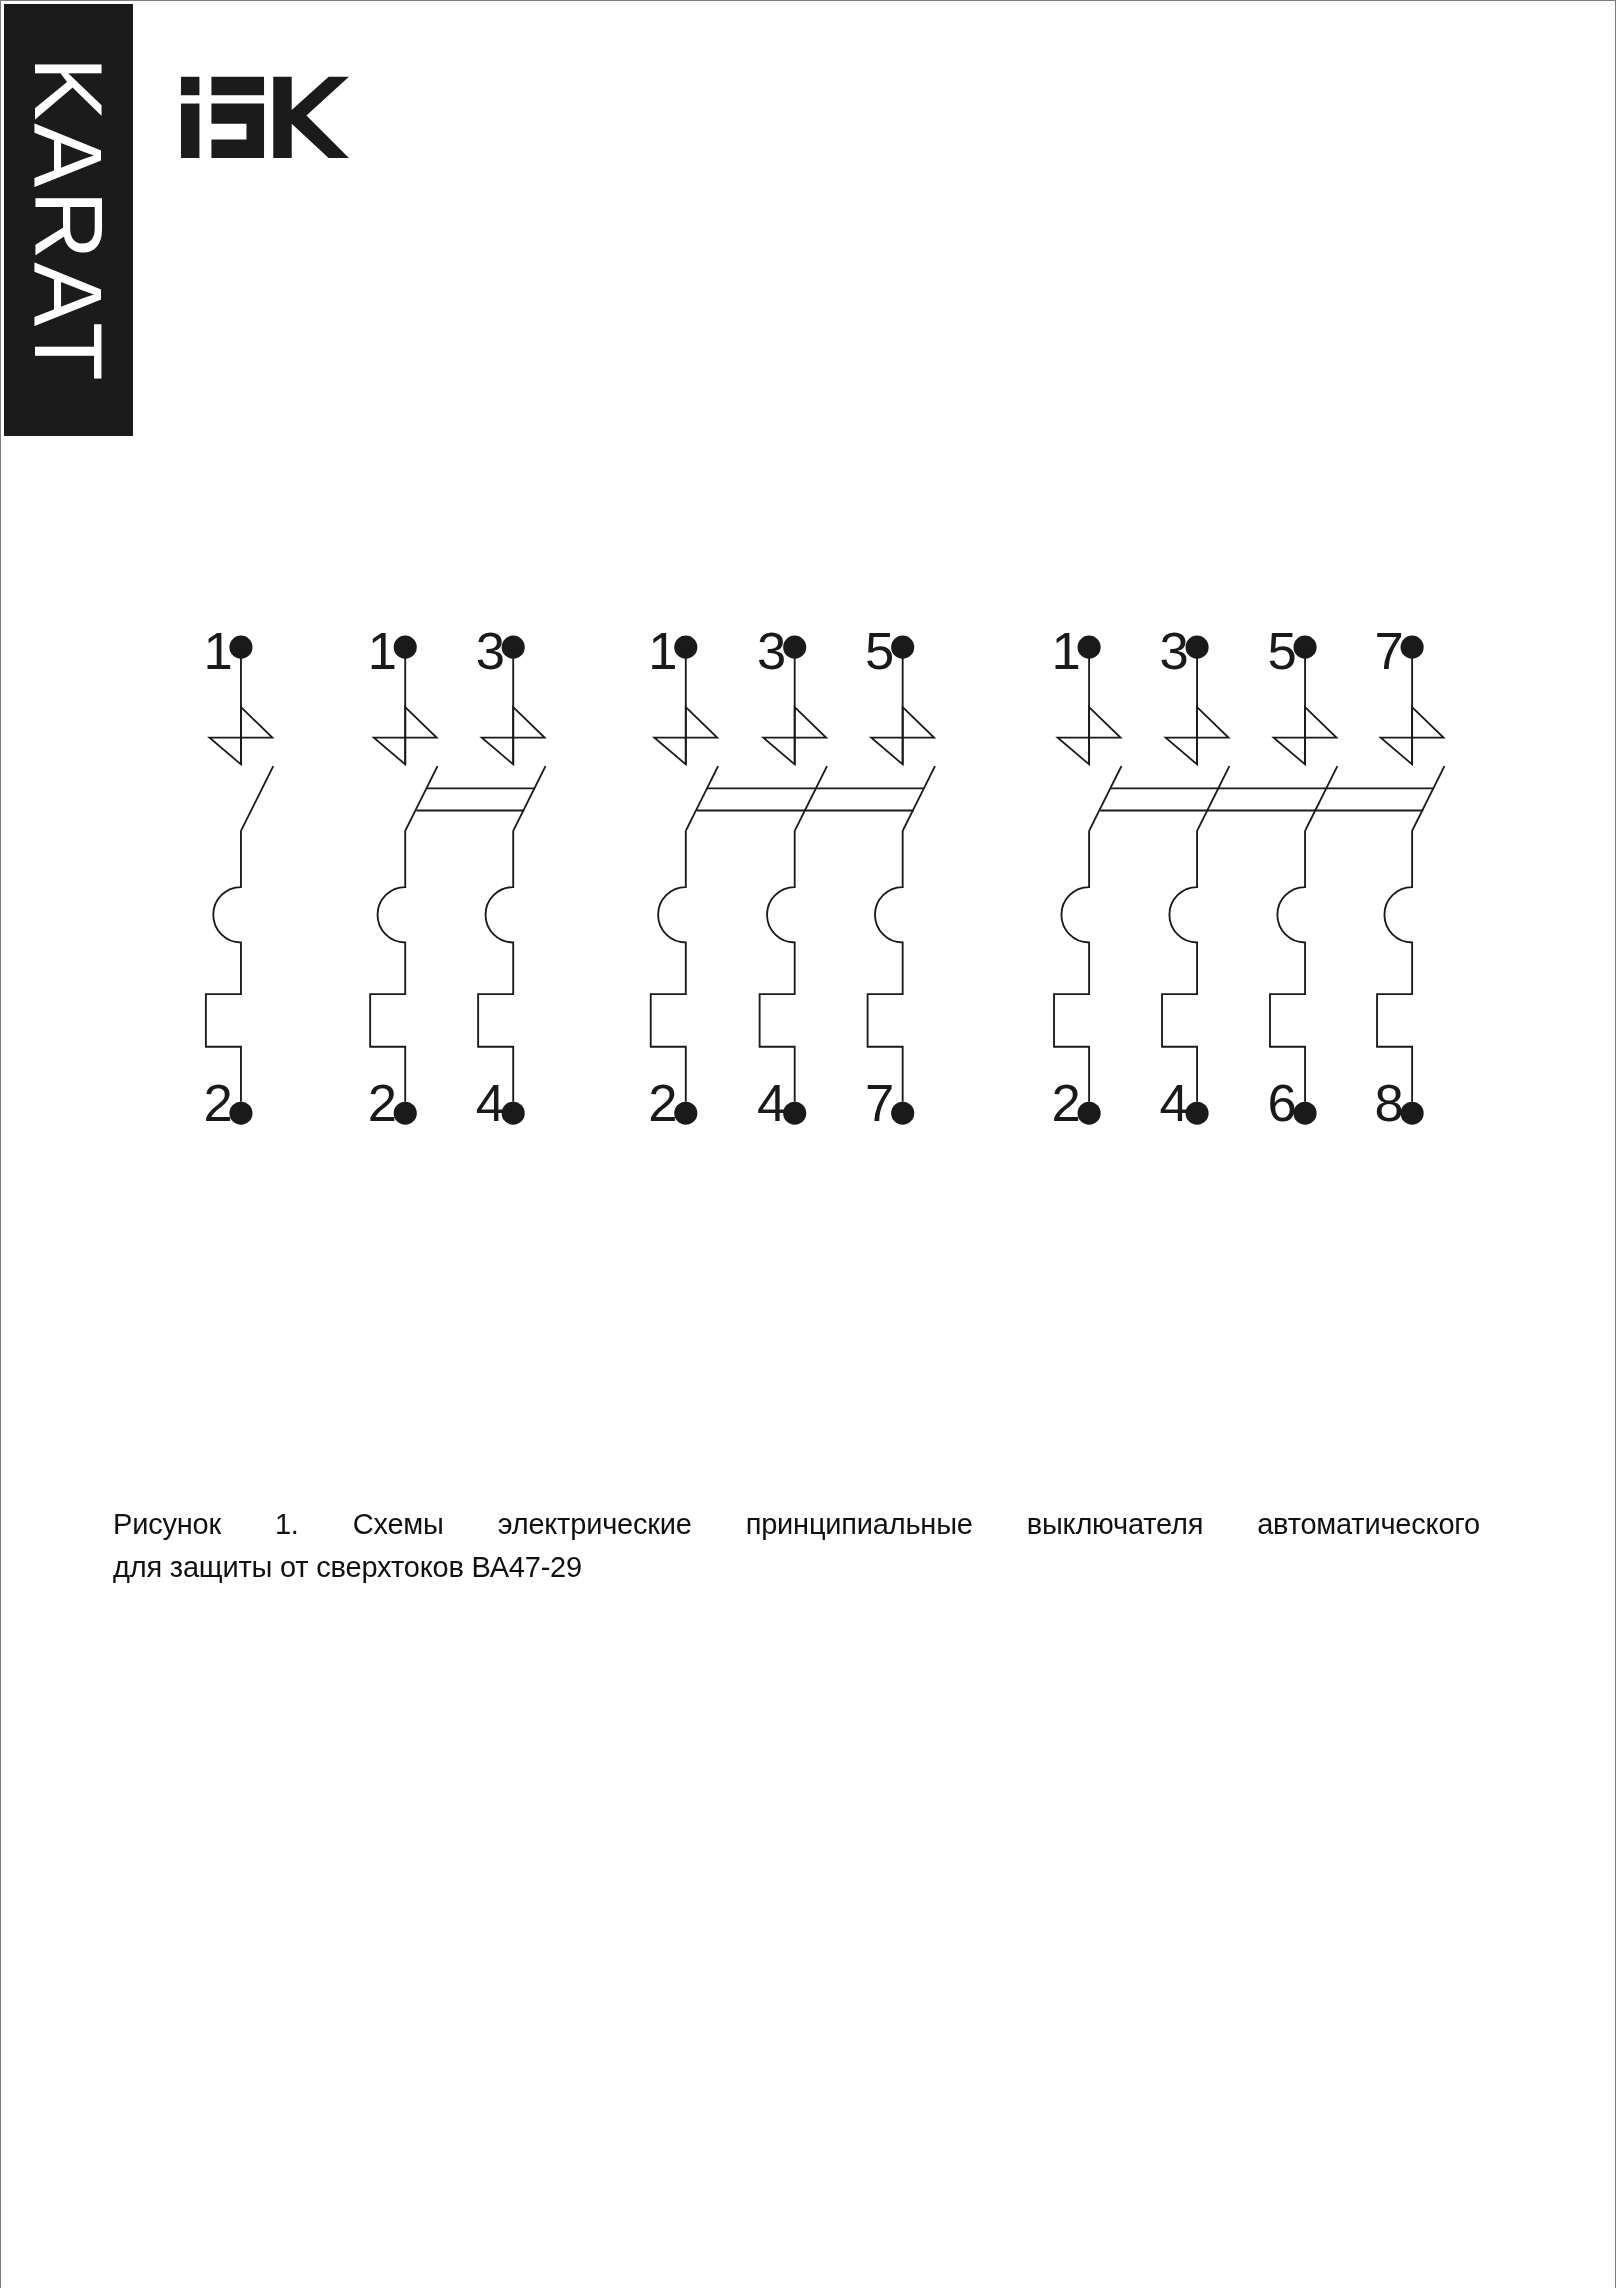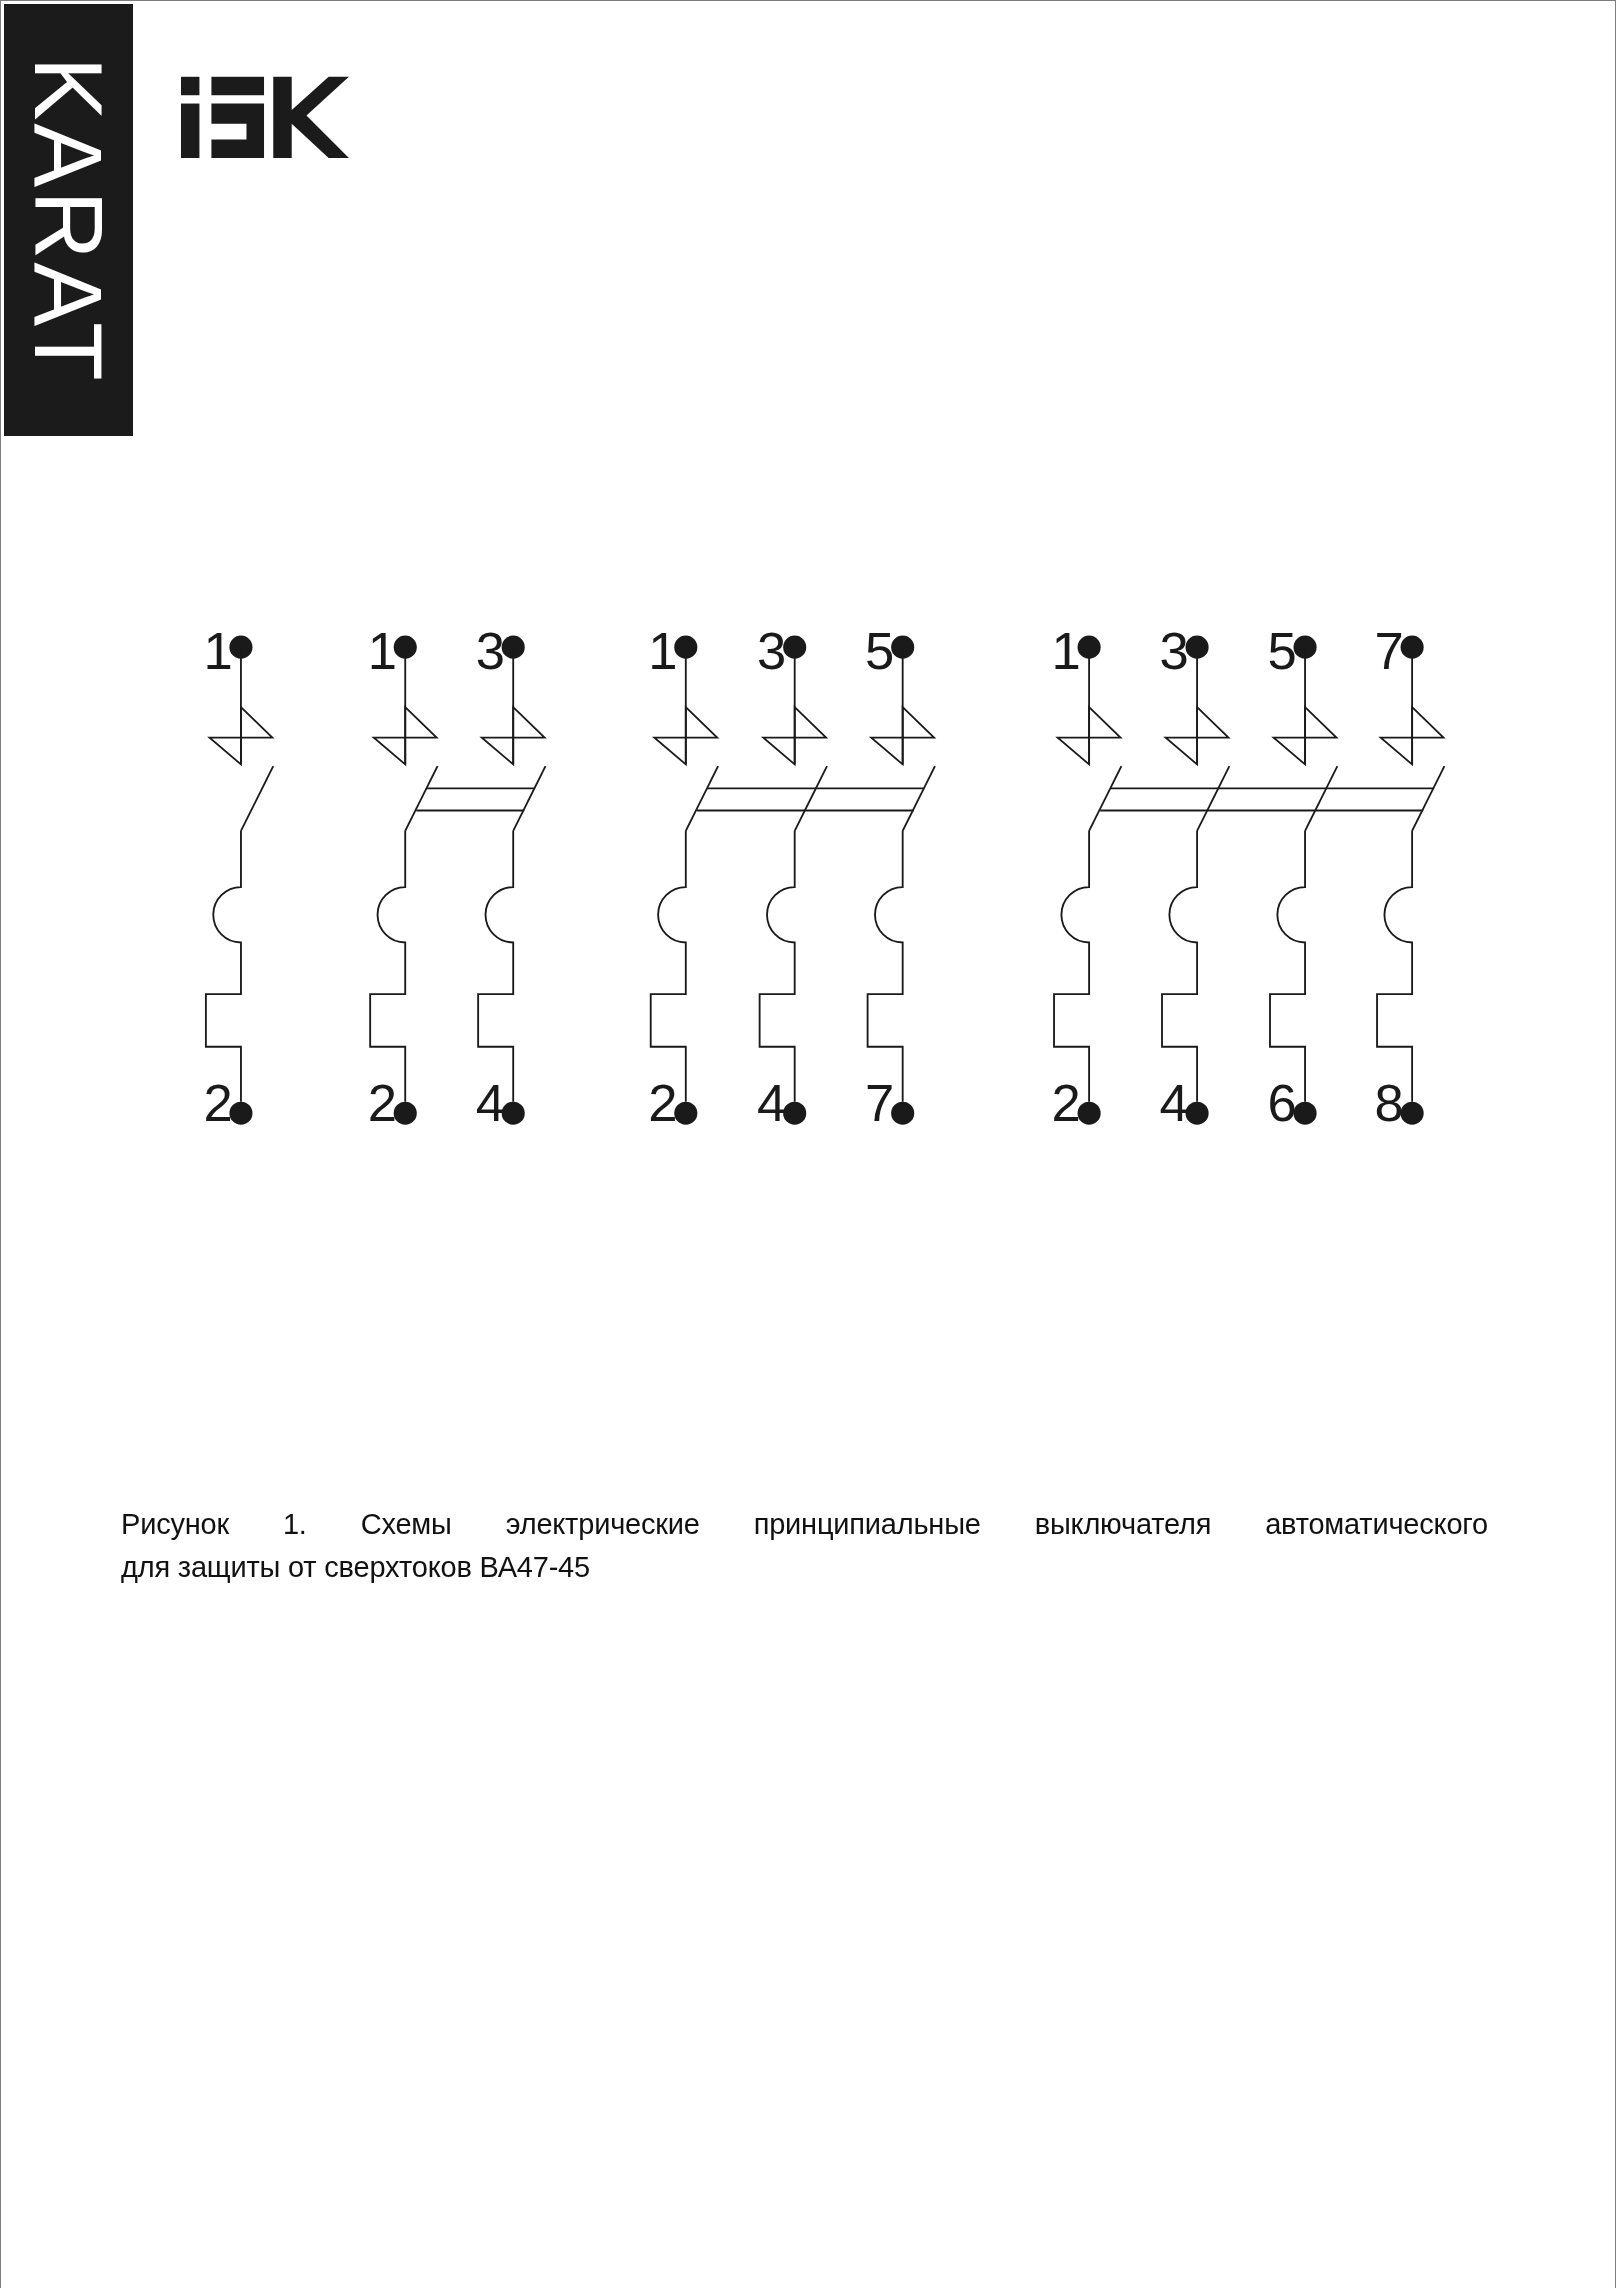--- a/index.html
+++ b/index.html
@@ -29,21 +29,21 @@
     letter-spacing:2.8px;
     font-family:"Liberation Sans", sans-serif;
   }
   .schematic-svg{
     position:absolute;
     left:0;top:0;
     width:1616px;height:2289px;
   }
   .caption{
     position:absolute;
-    left:120px;
+    left:112px;
     top:1502px;
     width:1367px;
     color:#111111;
     font-size:29px;
     line-height:43px;
     letter-spacing:-0.2px;
   }
   .caption .l1{
     display:block;
     text-align:justify;
@@ -196,17 +196,17 @@
             <text x="1520" y="1214" text-anchor="end" font-size="57" fill="#1a1a1a" font-family="&quot;Liberation Sans&quot;, sans-serif">8</text>
           </g>
           <path d="M1202,853 H1552" stroke="#1a1a1a" stroke-width="2" fill="none"></path>
           <path d="M1191,877 H1541" stroke="#1a1a1a" stroke-width="2" fill="none"></path>
         </g>
       </g>
   </svg>
 
   <div class="caption">
     <span class="l1">Рисунок 1. Схемы электрические принципиальные выключателя автоматического</span>
-    <span class="l2">для защиты от сверхтоков ВА47-45</span>
+    <span class="l2">для защиты от сверхтоков ВА47-29</span>
   </div>
 
 </div>
 
 
 </body></html>

